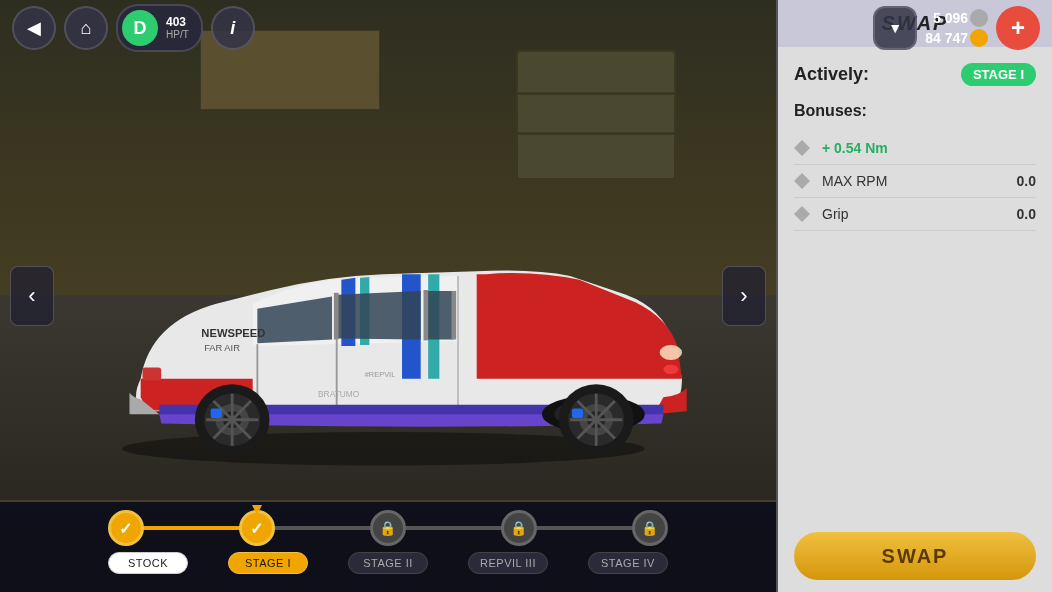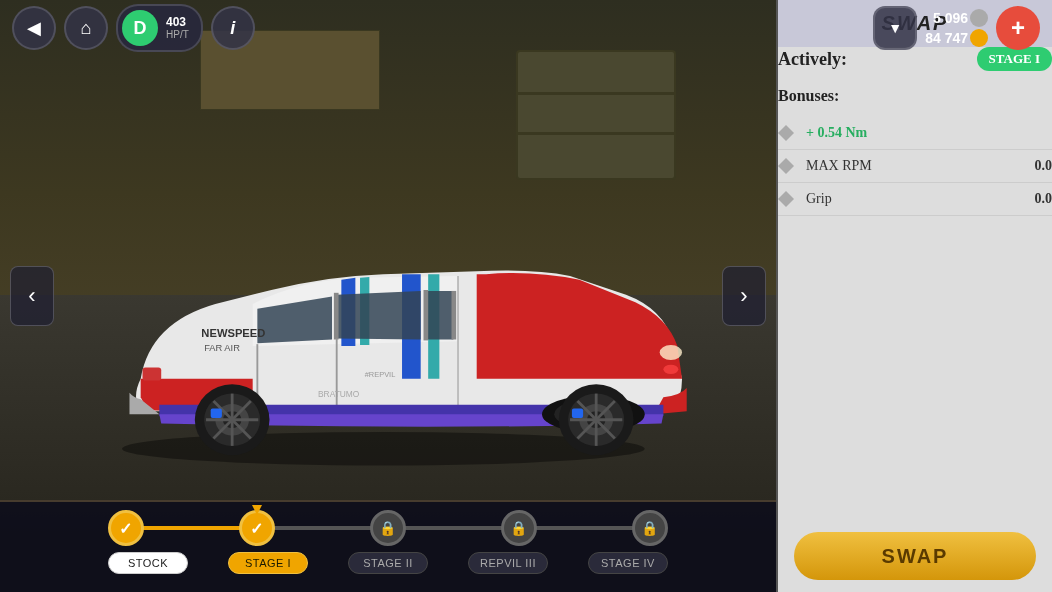--- a/index.html
+++ b/index.html
@@ -370,22 +370,22 @@
     .panel-title {
       font-size: 20px;
       font-weight: bold;
       font-style: italic;
       color: #222;
       letter-spacing: 2px;
     }
 
     .panel-body {
       flex: 1;
+      padding: 16px;
       background: #ddd;
-      font-family: Liberation Serif, serif;
     }
 
     .actively-row {
       display: flex;
       align-items: center;
       justify-content: space-between;
       margin-bottom: 16px;
     }
 
     .actively-label {

